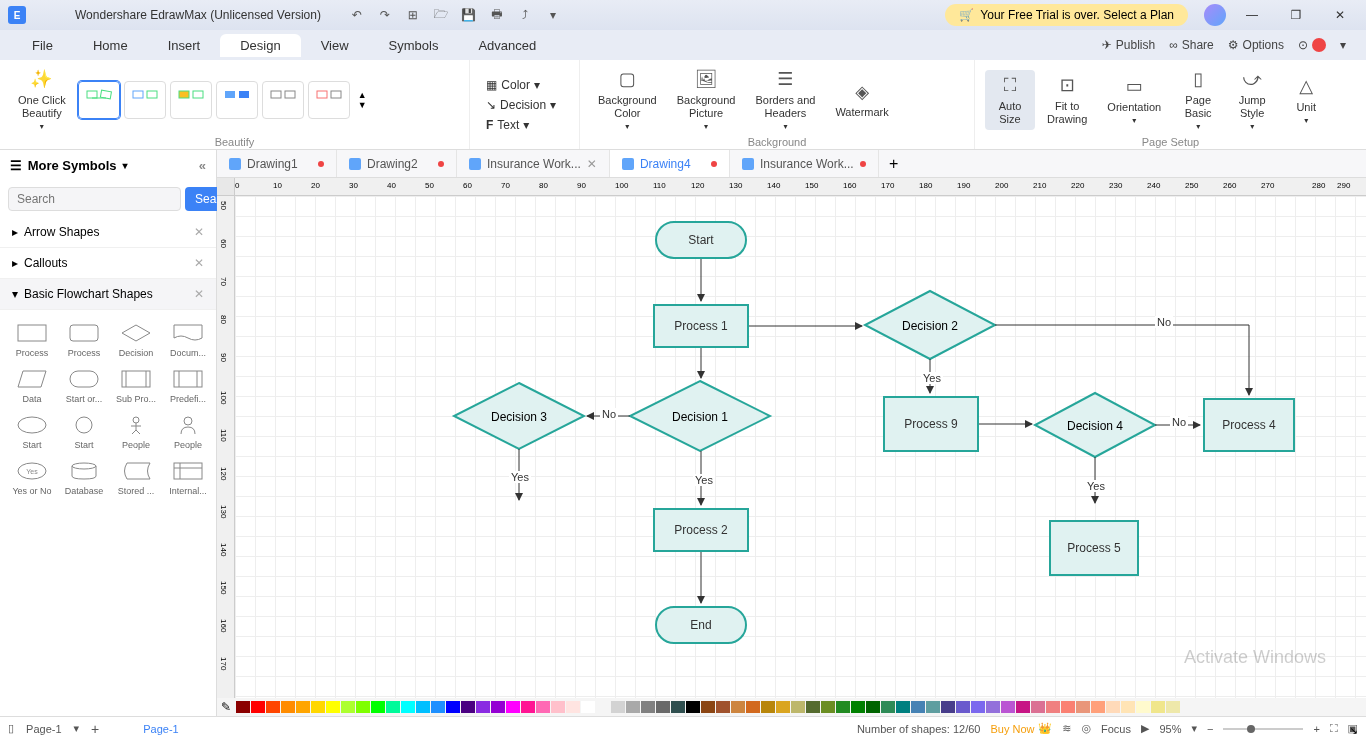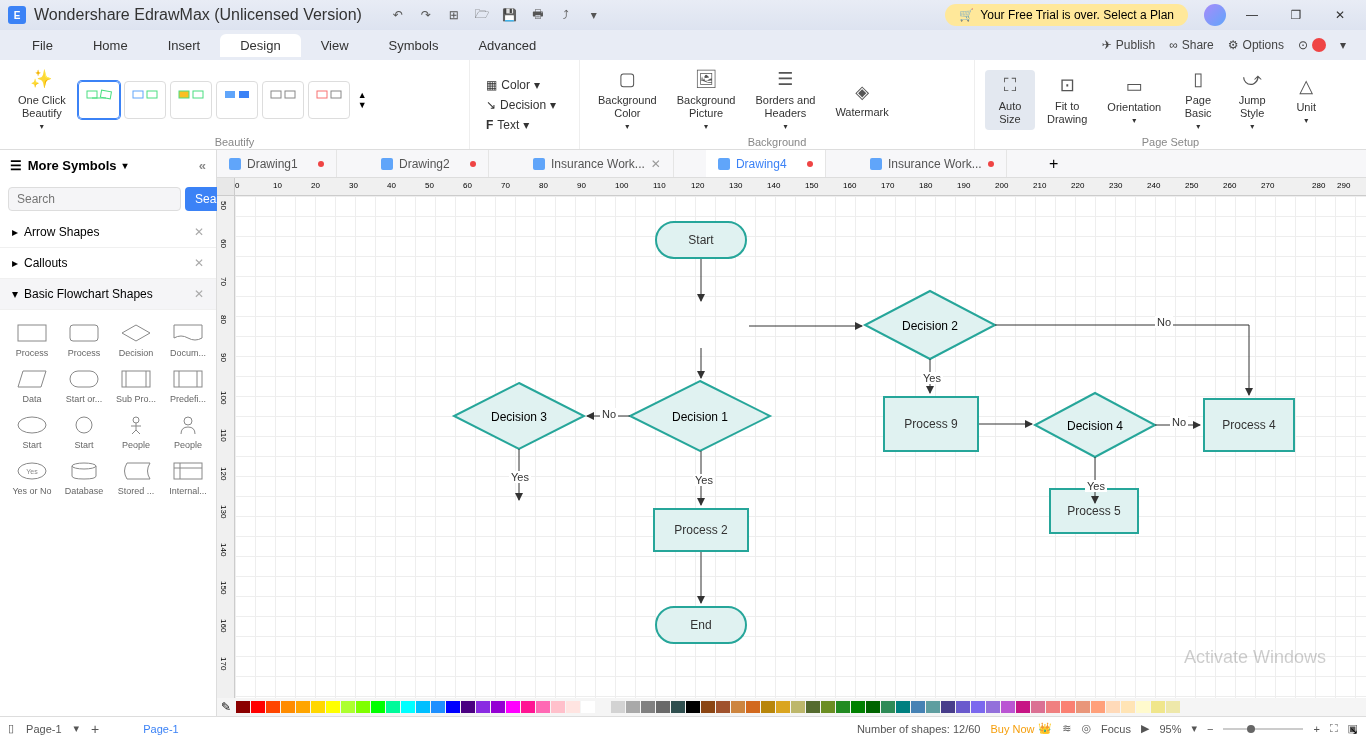--- a/index.html
+++ b/index.html
@@ -1,21 +1,21 @@
 <!DOCTYPE html>
 <html><head>
 <meta charset="utf-8">
 <style>
 * { box-sizing: border-box; margin: 0; padding: 0; font-family: -apple-system, BlinkMacSystemFont, "Segoe UI", Arial, sans-serif; }
 body { width: 1366px; height: 740px; overflow: hidden; background: #f5f5f7; display: flex; flex-direction: column; font-size: 12px; }
 
 
 .titlebar { height: 30px; background: linear-gradient(#e8ecf5, #dde3f0); display: flex; align-items: center; padding: 0 8px; gap: 8px; }
 .app-icon { width: 18px; height: 18px; background: #3b82f6; border-radius: 3px; display: flex; align-items: center; justify-content: center; color: white; font-size: 10px; font-weight: bold; }
-.title-text { font-size: 16px; color: #333; flex: 0 0 auto; }
+.title-text { font-size: 12px; color: #333; flex: 0 0 auto; margin-left: 41px; }
 .title-center { flex: 1; display: flex; gap: 12px; margin-left: 20px; }
 .title-btn { width: 16px; height: 16px; display: flex; align-items: center; justify-content: center; color: #555; cursor: pointer; }
 .trial-banner { background: #ffe89a; border-radius: 14px; padding: 4px 14px; font-size: 12px; display: flex; align-items: center; gap: 6px; }
 .avatar { width: 22px; height: 22px; border-radius: 50%; background: linear-gradient(135deg,#a78bfa,#60a5fa); margin-left: 8px; }
 .win-ctrl { width: 36px; height: 28px; display: flex; align-items: center; justify-content: center; color: #333; cursor: pointer; }
 
 
 .menubar { height: 30px; background: #e8ecf5; display: flex; align-items: center; padding: 0 12px; }
 .menu-item { padding: 4px 20px; font-size: 13px; color: #333; cursor: pointer; border-radius: 6px 6px 0 0; }
 .menu-item.active { background: white; font-weight: 500; }
@@ -30,21 +30,21 @@
 .ribbon-content { display: flex; gap: 4px; flex: 1; align-items: center; }
 .big-btn { display: flex; flex-direction: column; align-items: center; gap: 2px; padding: 4px 8px; cursor: pointer; border-radius: 4px; font-size: 11px; color: #333; min-width: 50px; text-align: center; line-height: 1.2; }
 .big-btn.active { background: #e3e8f0; }
 .big-btn-icon { width: 24px; height: 24px; display: flex; align-items: center; justify-content: center; font-size: 18px; color: #555; }
 .theme-tile { width: 42px; height: 38px; border: 1px solid #ddd; border-radius: 4px; display: flex; align-items: center; justify-content: center; cursor: pointer; }
 .theme-tile.sel { border-color: #3b82f6; box-shadow: 0 0 0 1px #3b82f6; }
 .small-btn { display: flex; align-items: center; gap: 4px; padding: 2px 6px; cursor: pointer; font-size: 12px; color: #333; border-radius: 3px; }
 .vert-stack { display: flex; flex-direction: column; gap: 2px; justify-content: center; }
 
 
-.doctabs { height: 28px; background: #f7f7f9; border-bottom: 1px solid #ddd; display: flex; align-items: stretch; padding-left: 235px; gap: 32px; }
+.doctabs { height: 28px; background: #f7f7f9; border-bottom: 1px solid #ddd; display: flex; align-items: stretch; padding-left: 235px; }
 .doctab { display: flex; align-items: center; gap: 6px; padding: 0 12px; border-right: 1px solid #e5e5e5; cursor: pointer; font-size: 12px; color: #555; min-width: 120px; }
 .doctab.active { background: white; color: #3b82f6; font-weight: 500; }
 .doctab-icon { width: 12px; height: 12px; background: #60a5fa; border-radius: 2px; }
 .doctab-dot { width: 6px; height: 6px; border-radius: 50%; background: #ef4444; margin-left: auto; }
 .doctab-close { margin-left: auto; color: #999; }
 .doctab-add { width: 30px; display: flex; align-items: center; justify-content: center; cursor: pointer; font-size: 16px; }
 
 
 .main { flex: 1; display: flex; overflow: hidden; }
 
@@ -536,20 +536,23 @@
           <span style="position: absolute; top: 347px; left: 2px; writing-mode: vertical-rl;">140</span>
           <span style="position: absolute; top: 385px; left: 2px; writing-mode: vertical-rl;">150</span>
           <span style="position: absolute; top: 423px; left: 2px; writing-mode: vertical-rl;">160</span>
           <span style="position: absolute; top: 461px; left: 2px; writing-mode: vertical-rl;">170</span>
         </div>
       <div class="canvas">
 
         <div class="flow-node terminator" style="left:420px;top:25px;width:92px;height:38px">
             <span>Start</span>
           </div>
+        <div class="flow-node" style="left:418px;top:108px;width:96px;height:44px">
+            <span>Process 1</span>
+          </div>
         <svg style="position:absolute;left:395px;top:185px;width:140px;height:70px;overflow:visible">
             <polygon points="70,0 140,35 70,70 0,35" fill="#e0f2f1" stroke="#26a69a" stroke-width="2"></polygon>
             <text x="70" y="40" text-anchor="middle" font-size="12">Decision 1</text>
           </svg>
         <svg style="position:absolute;left:630px;top:95px;width:130px;height:68px;overflow:visible">
             <polygon points="65,0 130,34 65,68 0,34" fill="#e0f2f1" stroke="#26a69a" stroke-width="2"></polygon>
             <text x="65" y="39" text-anchor="middle" font-size="12">Decision 2</text>
           </svg>
         <svg style="position:absolute;left:219px;top:187px;width:130px;height:66px;overflow:visible">
             <polygon points="65,0 130,33 65,66 0,33" fill="#e0f2f1" stroke="#26a69a" stroke-width="2"></polygon>
@@ -561,21 +564,21 @@
           </svg>
         <div class="flow-node" style="left:418px;top:312px;width:96px;height:44px">
             <span>Process 2</span>
           </div>
         <div class="flow-node" style="left:648px;top:200px;width:96px;height:56px">
             <span>Process 9</span>
           </div>
         <div class="flow-node" style="left:968px;top:202px;width:92px;height:54px">
             <span>Process 4</span>
           </div>
-        <div class="flow-node" style="left:814px;top:292px;width:90px;height:46px">
+        <div class="flow-node" style="left:814px;top:324px;width:90px;height:56px">
             <span>Process 5</span>
           </div>
         <div class="flow-node terminator" style="left:420px;top:410px;width:92px;height:38px">
             <span>End</span>
           </div>
 
         <svg style="position:absolute;left:0;top:0;width:100%;height:100%;pointer-events:none;overflow:visible">
           <defs>
               <marker id="ah" markerWidth="8" markerHeight="8" refX="7" refY="4" orient="auto">
                 <polygon points="0,0 8,4 0,8" fill="#333"></polygon>

